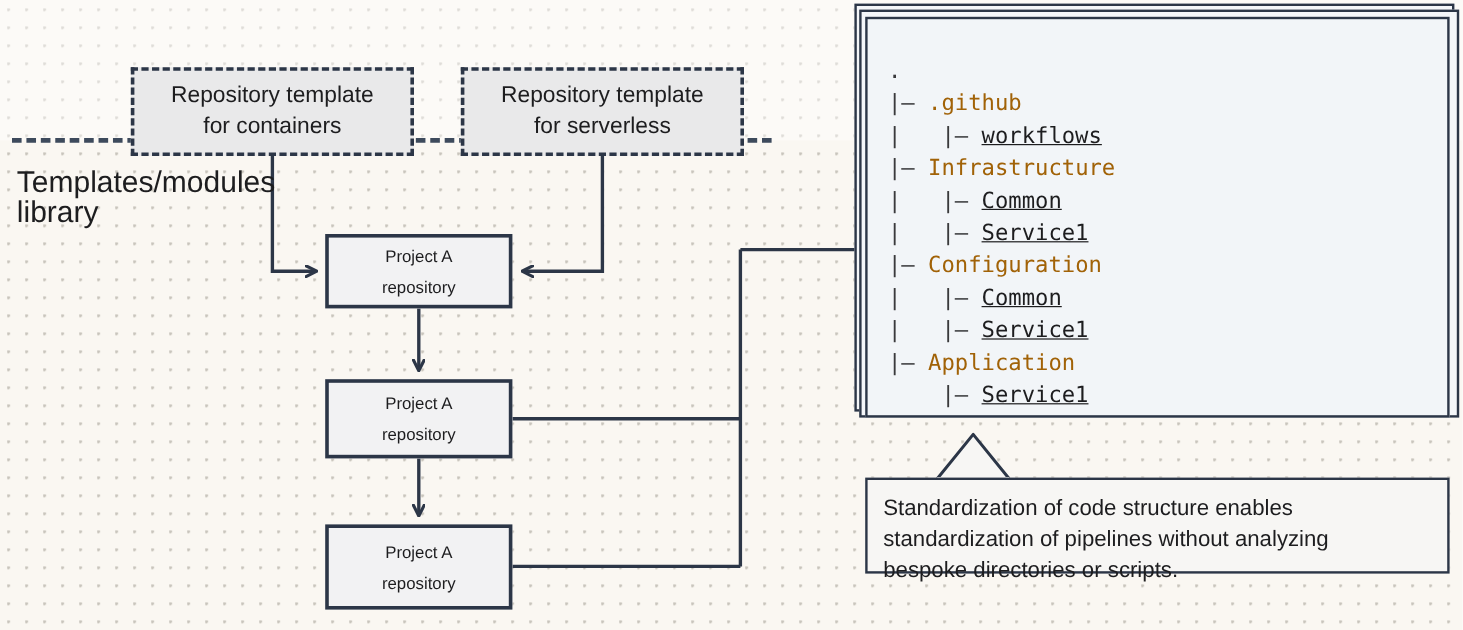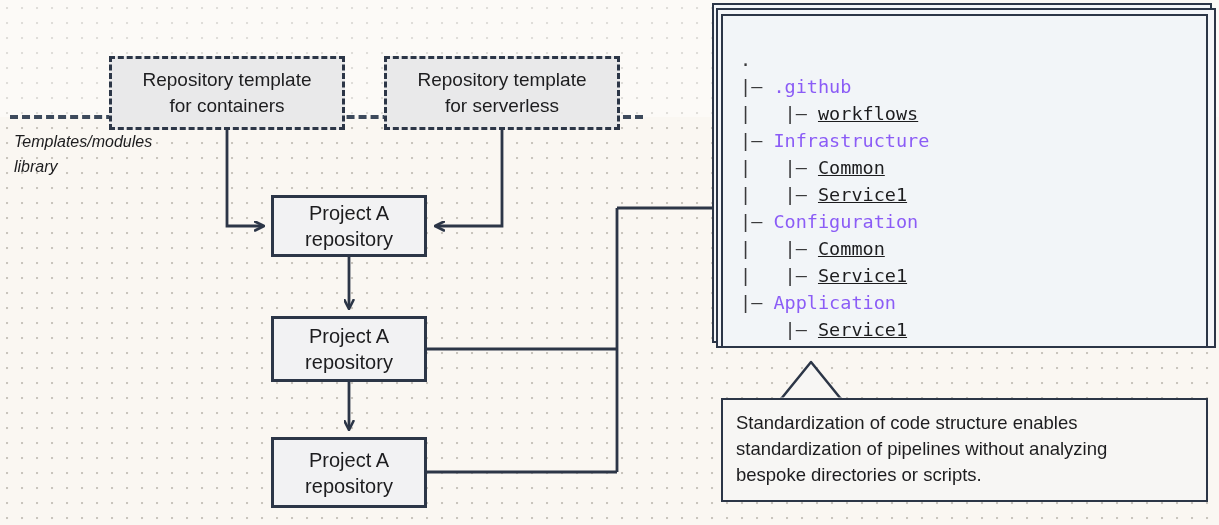--- a/index.html
+++ b/index.html
@@ -35,27 +35,26 @@
     left: 10px;
     top: 115px;
     width: 633px;
     height: 0;
     border-top: 4px dashed #3d4a5c;
   }
 
   #library-label {
     position: absolute;
     left: 14px;
-    top: 129px;
+    top: 140px;
     width: 220px;
-    font-size: 16px;
+    font-size: 25px;
     line-height: 25px;
     color: #1d1d1f;
     white-space: pre-line;
-    font-style: italic;
   }
 
   
   .tmpl-box {
     position: absolute;
     box-sizing: border-box;
     border: 3px dashed #2c3647;
     background: #e9e9ea;
     display: flex;
     align-items: center;
@@ -73,21 +72,21 @@
   
   .repo-box {
     position: absolute;
     box-sizing: border-box;
     border: 3px solid #2c3647;
     background: #f2f2f3;
     display: flex;
     align-items: center;
     justify-content: center;
     text-align: center;
-    font-size: 20px;
+    font-size: 14px;
     line-height: 26px;
     color: #1d1d1f;
     white-space: pre-line;
   }
   #repo-box-1 { left: 271px; top: 195px; width: 156px; height: 62px; }
   #repo-box-2 { left: 271px; top: 316px; width: 156px; height: 66px; }
   #repo-box-3 { left: 271px; top: 437px; width: 156px; height: 71px; }
 
   
   #connectors {
@@ -128,30 +127,30 @@
     left: 17px;
     top: 30px;
     font-family: "DejaVu Sans Mono", "Liberation Mono", monospace;
     font-size: 18.5px;
     line-height: 27px;
     color: #1d1d1f;
     white-space: pre;
   }
   .tree-line { display: block; height: 27px; }
   .tree-pre { color: #3a3a3c; }
-  .tree-dir { color: #8b5cf6; }
+  .tree-dir { color: #a16207; }
   .tree-sub { color: #1d1d1f; text-decoration: underline; }
 
   
   #callout {
     position: absolute;
     left: 721px;
     top: 398px;
     width: 487px;
-    height: 104px;
+    height: 80px;
     box-sizing: border-box;
     border: 2.5px solid #2c3647;
     background: #f7f6f4;
   }
   #callout-text {
     position: absolute;
     left: 13px;
     top: 10px;
     width: 460px;
     font-size: 18.5px;

